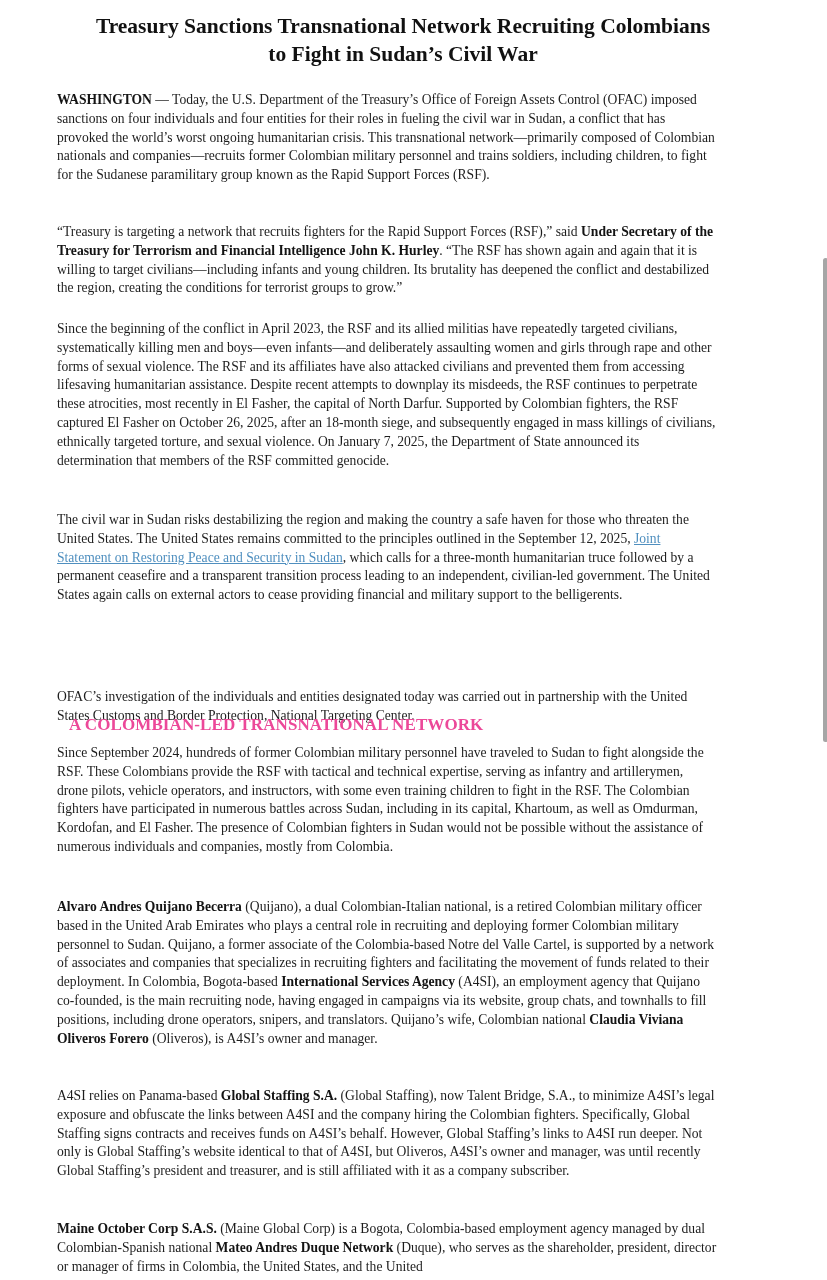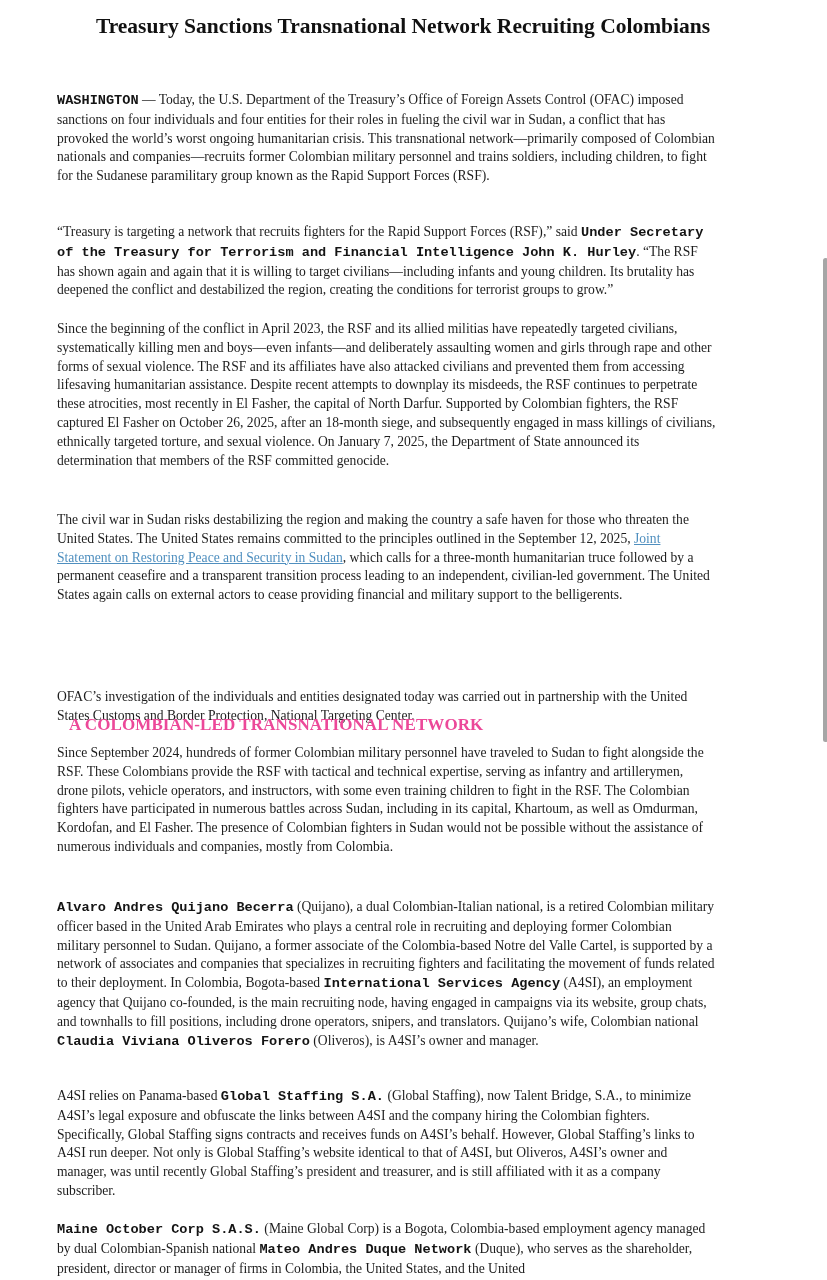--- a/index.html
+++ b/index.html
@@ -36,21 +36,21 @@
     }
     .para {
       position: absolute;
       left: 49px;
       width: 660px;
       margin: 0;
       font-size: 13.6px;
       line-height: 18.8px;
       color: #1c1c1c;
     }
-    .para b { color: #141414; font-family: Liberation Mono, monospace; }
+    .para b { color: #141414; }
     .link {
       color: #4f8fbf;
       text-decoration: underline;
       cursor: pointer;
     }
     .section-heading {
       position: absolute;
       left: 49px;
       top: 703px;
       margin: 12px;
@@ -77,20 +77,21 @@
       background: #a6a6a6;
     }
   </style>
 </head>
 <body>
 
 <div class="page">
 
   <h1 class="title">
     <span>Treasury Sanctions Transnational Network Recruiting Colombians</span><br>
+    <span>to Fight in Sudan’s Civil War</span>
   </h1>
 
   <p class="para" style="top:91px;"><b>WASHINGTON</b><span> — Today, the U.S. Department of the Treasury’s Office of Foreign Assets Control (OFAC) imposed sanctions on four individuals and four entities for their roles in fueling the civil war in Sudan, a conflict that has provoked the world’s worst ongoing humanitarian crisis.  This transnational network—primarily composed of Colombian nationals and companies—recruits former Colombian military personnel and trains soldiers, including children, to fight for the Sudanese paramilitary group known as the Rapid Support Forces (RSF).</span></p>
 
   <p class="para" style="top:223px;"><span>“Treasury is targeting a network that recruits fighters for the Rapid Support Forces (RSF),” said </span><b>Under Secretary of the Treasury for Terrorism and Financial Intelligence John K. Hurley</b><span>. “The RSF has shown again and again that it is willing to target civilians—including infants and young children. Its brutality has deepened the conflict and destabilized the region, creating the conditions for terrorist groups to grow.”</span></p>
 
   <p class="para" style="top:320px;">Since the beginning of the conflict in April 2023, the RSF and its allied militias have repeatedly targeted civilians, systematically killing men and boys—even infants—and deliberately assaulting women and girls through rape and other forms of sexual violence.  The RSF and its affiliates have also attacked civilians and prevented them from accessing lifesaving humanitarian assistance.  Despite recent attempts to downplay its misdeeds, the RSF continues to perpetrate these atrocities, most recently in El Fasher, the capital of North Darfur.  Supported by Colombian fighters, the RSF captured El Fasher on October 26, 2025, after an 18-month siege, and subsequently engaged in mass killings of civilians, ethnically targeted torture, and sexual violence.  On January 7, 2025, the Department of State announced its determination that members of the RSF committed genocide.</p>
 
   <p class="para" style="top:511px;"><span>The civil war in Sudan risks destabilizing the region and making the country a safe haven for those who threaten the United States.  The United States remains committed to the principles outlined in the September 12, 2025, </span><a class="link">Joint Statement on Restoring Peace and Security in Sudan</a><span>, which calls for a three-month humanitarian truce followed by a permanent ceasefire and a transparent transition process leading to an independent, civilian-led government.  The United States again calls on external actors to cease providing financial and military support to the belligerents.</span></p>
 

